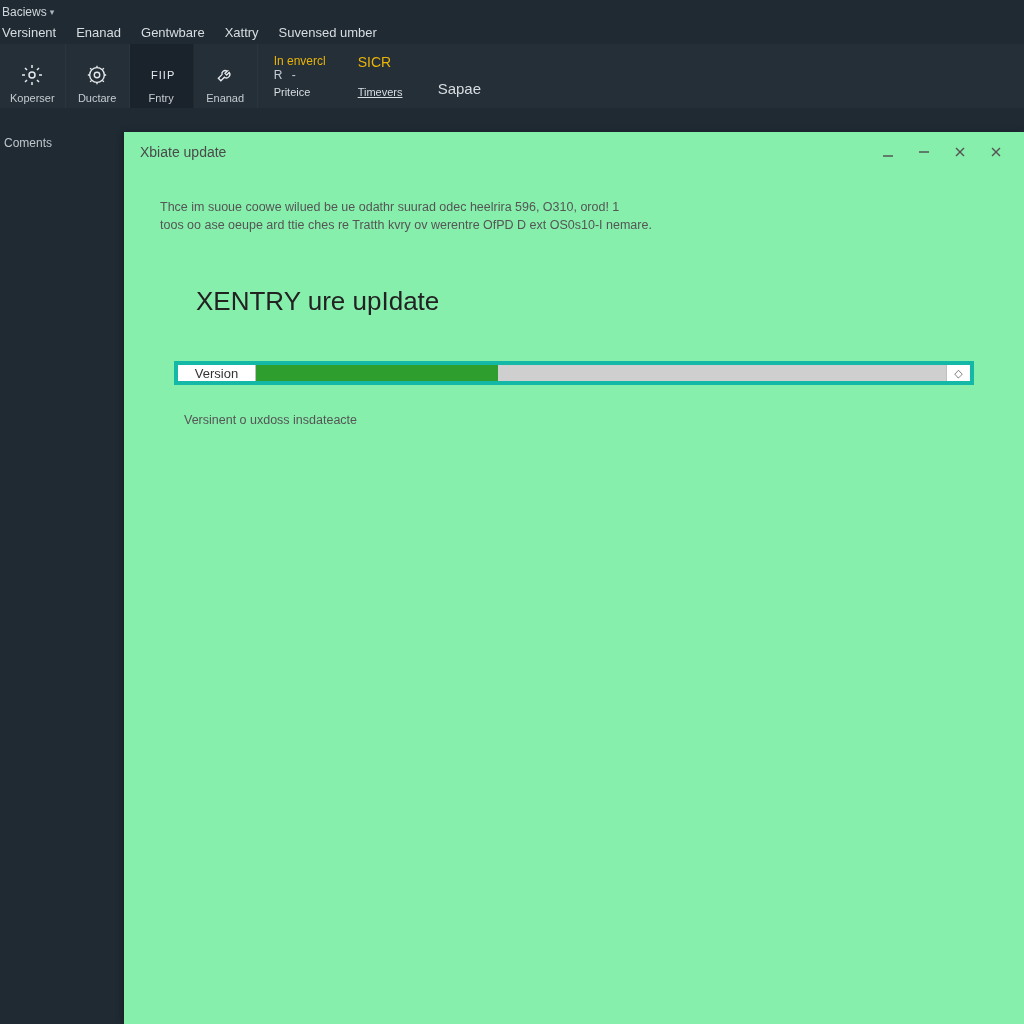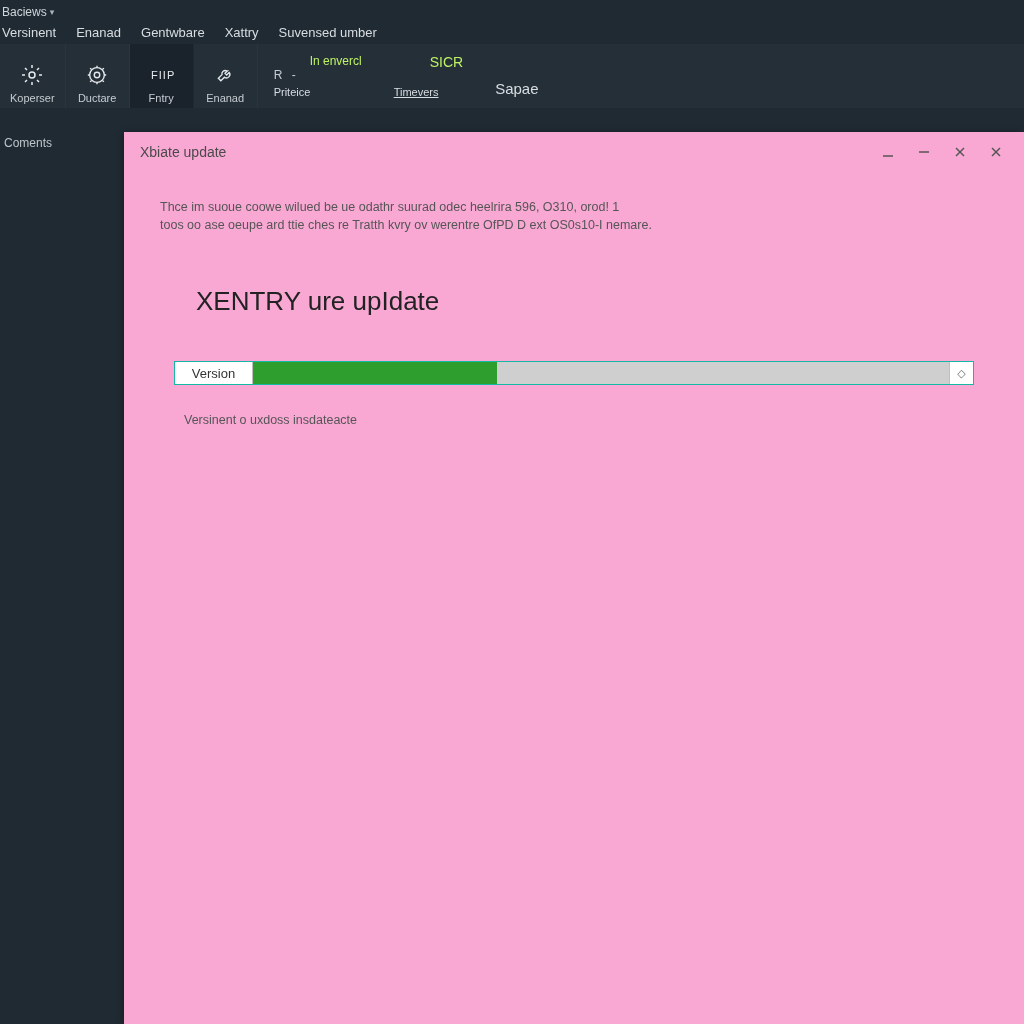--- a/index.html
+++ b/index.html
@@ -13,41 +13,41 @@
   .menubar { display: flex; align-items: center; height: 24px; padding: 0 2px; font-size: 13px; color: #d8dde1; }
   .menubar .m { padding: 2px 10px; cursor: default; }
   .menubar .m:first-child { padding-left: 0; }
 
   .ribbon { display: flex; background: #242f38; height: 64px; }
   .ribbon .grp { display: flex; flex-direction: column; align-items: center; justify-content: flex-end; padding: 6px 10px 4px; min-width: 64px; border-right: 1px solid rgba(255,255,255,0.03); }
   .ribbon .grp.selected { background: #1a232b; }
   .ribbon .grp .ic { width: 28px; height: 26px; display: flex; align-items: center; justify-content: center; color: #e6eaed; text-align: right; }
   .ribbon .grp .lbl { font-size: 11px; color: #c6ccd1; margin-top: 4px; white-space: nowrap; }
   .ribbon .textgrp { display: flex; flex-direction: column; align-items: flex-start; justify-content: center; padding: 6px 16px; min-width: 80px; }
-  .ribbon .textgrp .t1 { font-size: 12px; color: #bef264; margin-left: 36px; }
+  .ribbon .textgrp .t1 { font-size: 12px; color: #eab308; }
   .ribbon .textgrp .t2 { font-size: 12px; color: #c6ccd1; letter-spacing: 3px; }
 
   .sidebar-label { position: absolute; top: 136px; left: 4px; font-size: 12px; color: #bfc6cb; }
 
   
   .win {
     position: absolute; left: 124px; top: 132px; right: 0; bottom: 0;
-    background: #f9a8d4; color: #333;
+    background: #86efac; color: #333;
     box-shadow: -2px 0 6px rgba(0,0,0,0.25);
   }
   .win .titlebar { display: flex; align-items: center; height: 40px; padding: 0 10px 0 16px; }
   .win .titlebar .title { font-size: 14px; color: #4a4a4a; }
   .win .titlebar .spacer { flex: 1; }
   .win .wbtn { width: 36px; height: 36px; display: flex; align-items: center; justify-content: center; color: #555; font-size: 15px; cursor: default; }
   .win .body { padding: 26px 40px 0 36px; }
   .win .msg { font-size: 12.5px; color: #555; line-height: 1.45; max-width: 620px; }
   .win .hdr { font-size: 26px; color: #222; margin: 52px 0 0 36px; font-weight: 400; }
 
   .progwrap { margin: 44px 10px 0 14px; }
-  .progrow { display: flex; align-items: stretch; height: 24px; border: 1px solid #14b8a6; }
+  .progrow { display: flex; align-items: stretch; height: 24px; border: 4px solid #14b8a6; }
   .vcell { width: 78px; display: flex; align-items: center; justify-content: center; font-size: 13px; color: #333; background: #fff; border-right: 1px solid #bfbfbf; }
   .track { flex: 1; background: #cfcfcf; position: relative; }
   .fill { position: absolute; left: 0; top: 0; bottom: 0; background: #2e9e2e; }
   .endcap { width: 24px; background: #fff; border-left: 1px solid #bfbfbf; display:flex; align-items:center; justify-content:center; color:#666; font-size:11px; }
 
   .subhdr { margin: 28px 0 6px 10px; font-size: 12.5px; color: #555; }
   .detailbox { margin: 0 330px 0 10px; border: 1px solid #bfbfbf; height: 28px; display: flex; align-items: center; padding: 0 10px; font-size: 12px; color: #555; justify-content: space-between; }
   .detailbox .r { display:flex; gap: 18px; }
 </style>
 </head>

